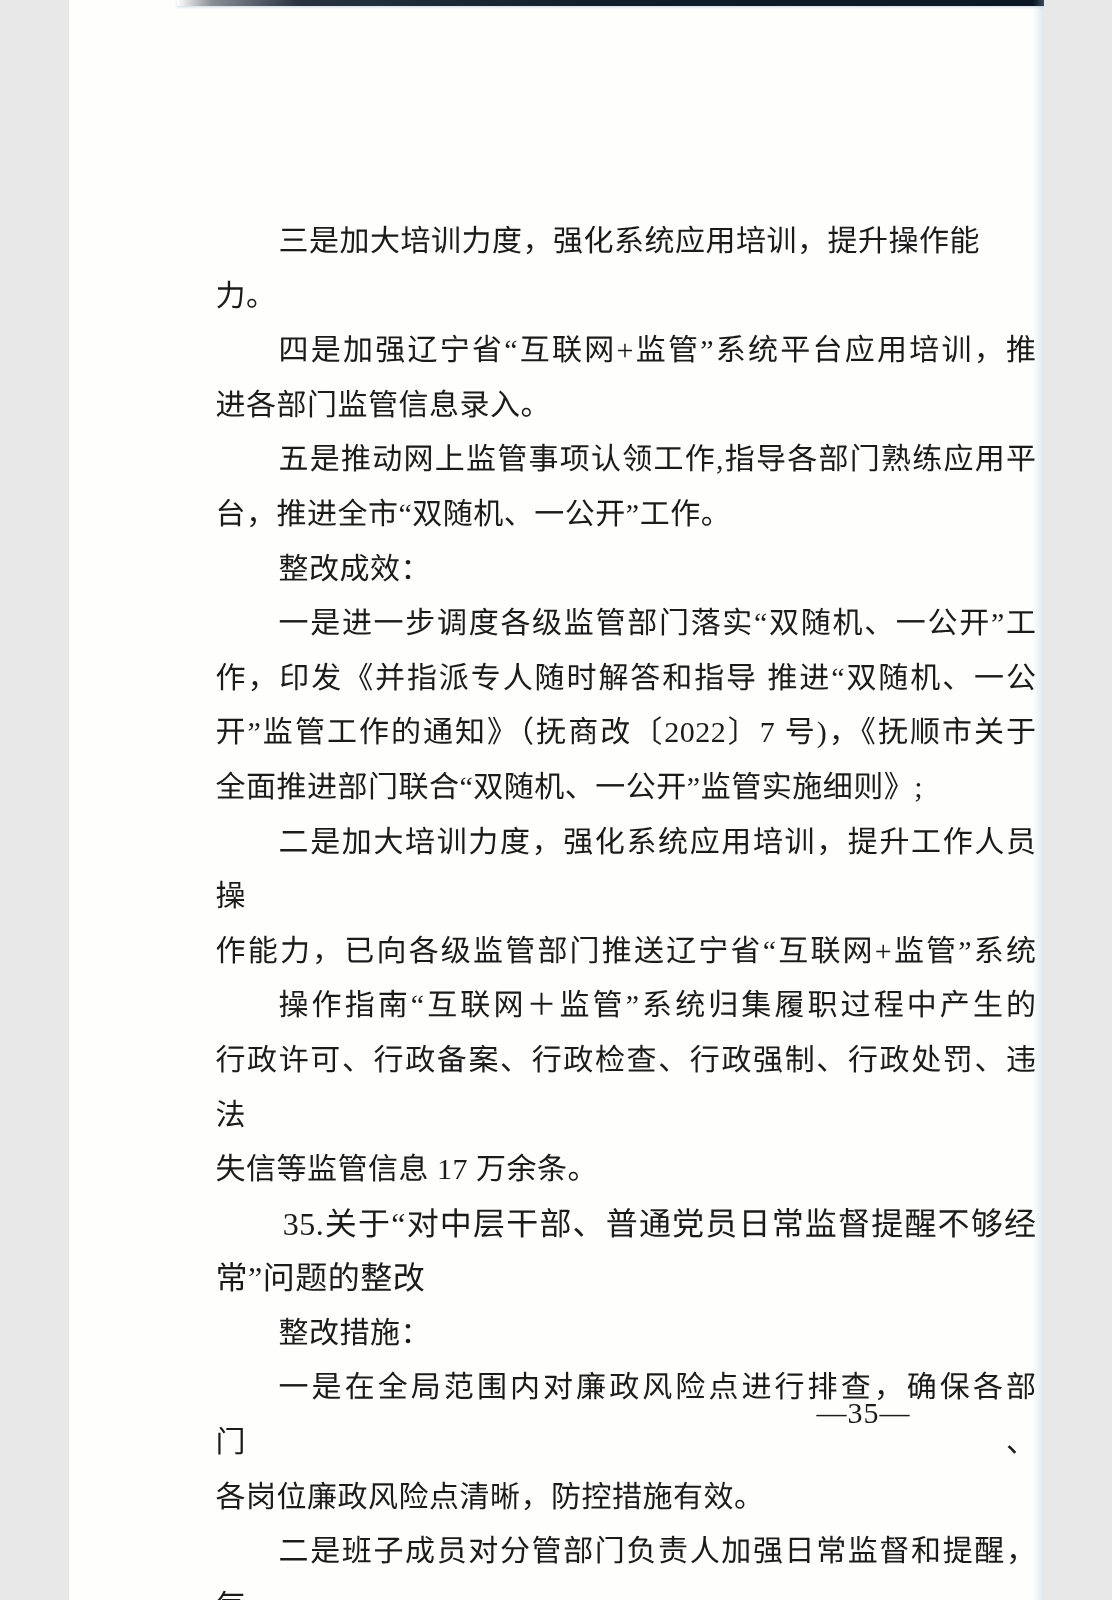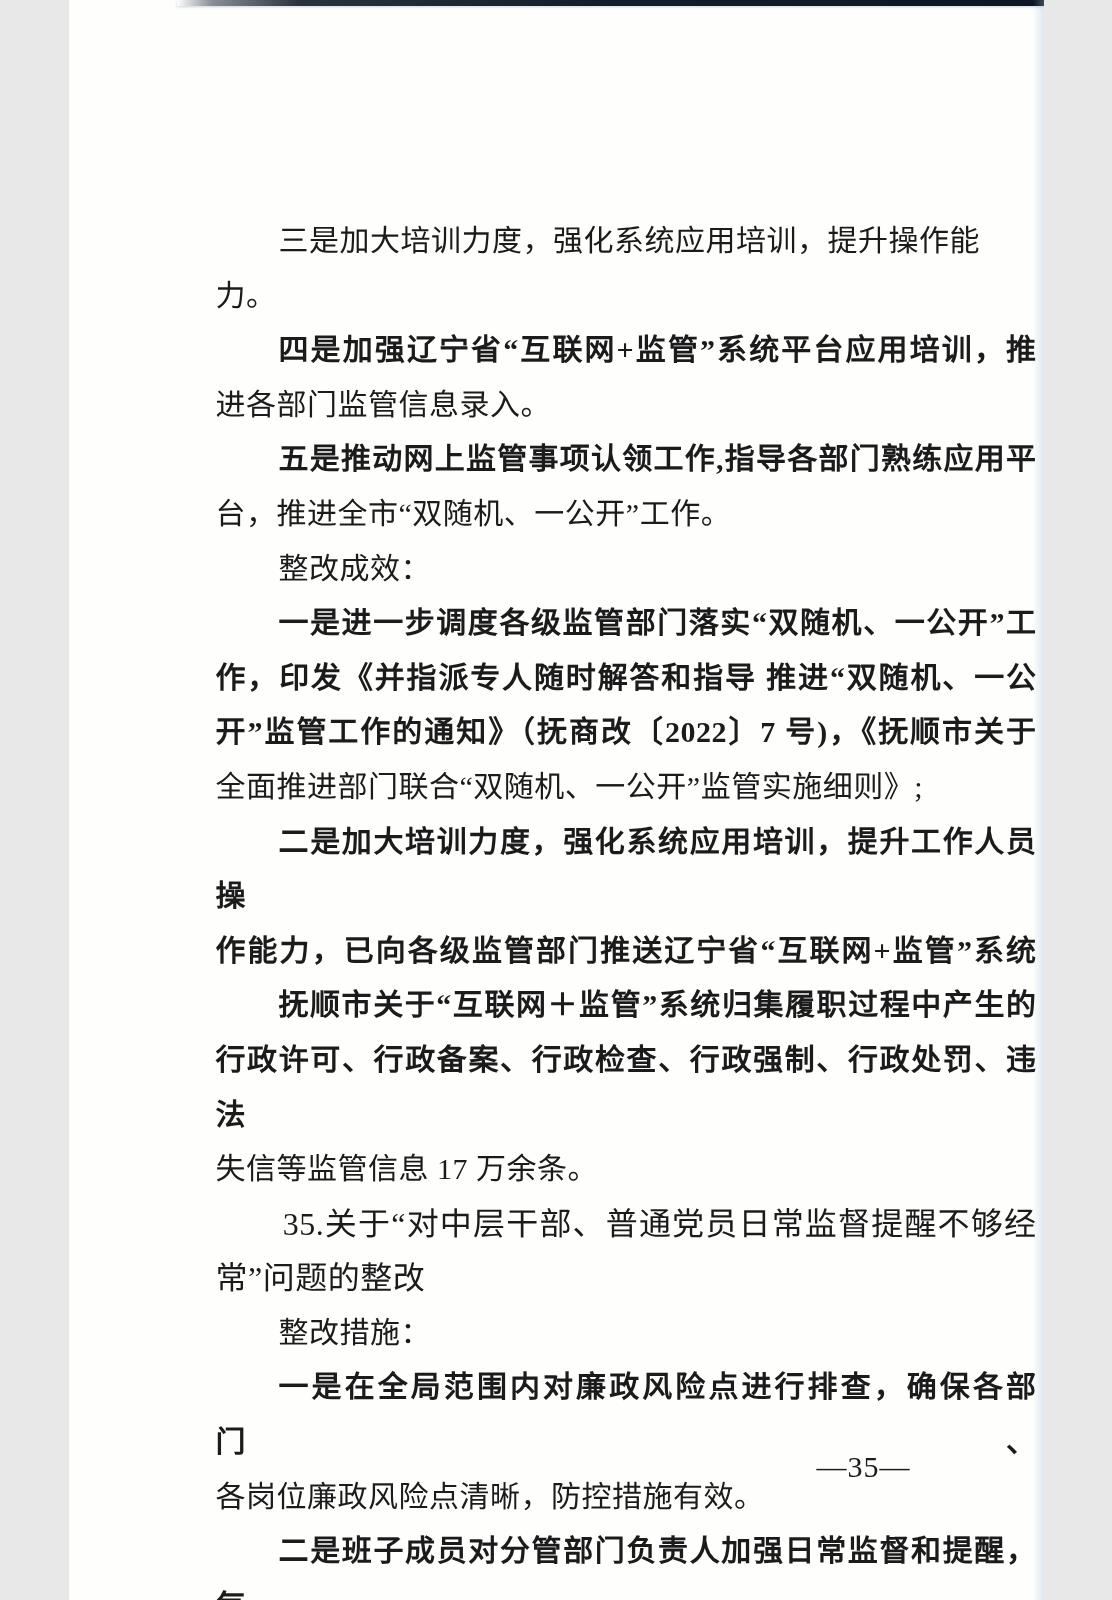--- a/index.html
+++ b/index.html
@@ -53,32 +53,31 @@
     letter-spacing: 0.5px;
   }
   .line {
     min-height: 54.6px;
     text-align: left;
     overflow: visible;
   }
   .line.fill {
     text-align: justify;
     text-align-last: justify;
-    font-weight: bold;
   }
   .line.indent {
     text-indent: 2.1em;
   }
   .line.bold {
     font-weight: normal;
     font-size: 32px;
   }
   .page-number {
     position: absolute;
-    top: 1450px;
+    top: 1396px;
     right: 133px;
     font-size: 30px;
     letter-spacing: 1px;
     color: #1b1b1b;
   }
 </style>
 </head>
 <body>
 
 <div class="page">
@@ -92,21 +91,21 @@
     <div class="line">进各部门监管信息录入。</div>
     <div class="line indent fill">五是推动网上监管事项认领工作,指导各部门熟练应用平</div>
     <div class="line">台，推进全市“双随机、一公开”工作。</div>
     <div class="line indent">整改成效：</div>
     <div class="line indent fill">一是进一步调度各级监管部门落实“双随机、一公开”工</div>
     <div class="line fill">作，印发《并指派专人随时解答和指导 推进“双随机、一公</div>
     <div class="line fill">开”监管工作的通知》（抚商改〔2022〕7 号)，《抚顺市关于</div>
     <div class="line">全面推进部门联合“双随机、一公开”监管实施细则》;</div>
     <div class="line indent fill">二是加大培训力度，强化系统应用培训，提升工作人员操</div>
     <div class="line fill">作能力，已向各级监管部门推送辽宁省“互联网+监管”系统</div>
-    <div class="line indent fill">抚顺市关于“互联网＋监管”系统归集履职过程中产生的</div>
+    <div class="line indent fill">操作指南“互联网＋监管”系统归集履职过程中产生的</div>
     <div class="line fill">行政许可、行政备案、行政检查、行政强制、行政处罚、违法</div>
     <div class="line">失信等监管信息 17 万余条。</div>
     <div class="line indent fill bold">35.关于“对中层干部、普通党员日常监督提醒不够经</div>
     <div class="line bold">常”问题的整改</div>
     <div class="line indent">整改措施：</div>
     <div class="line indent fill">一是在全局范围内对廉政风险点进行排查，确保各部门、</div>
     <div class="line">各岗位廉政风险点清晰，防控措施有效。</div>
     <div class="line indent fill">二是班子成员对分管部门负责人加强日常监督和提醒，每</div>
   </div>
 

